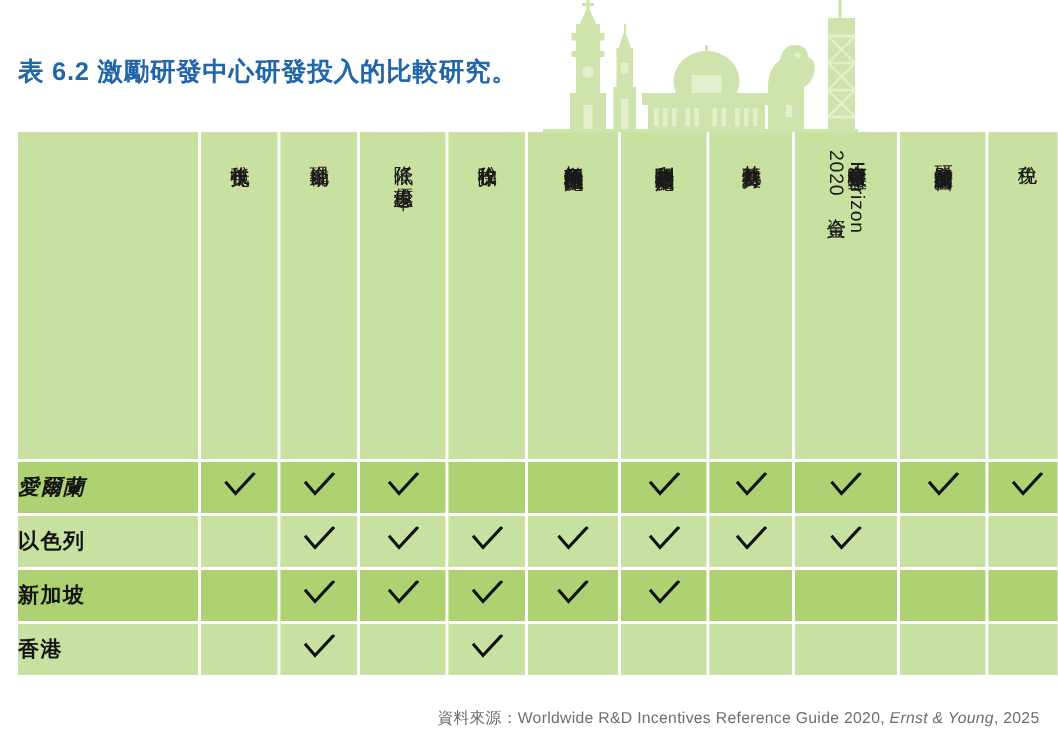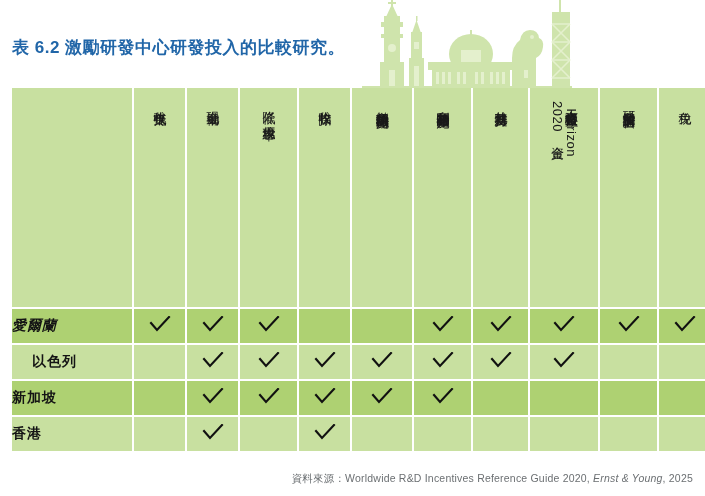--- a/index.html
+++ b/index.html
@@ -291,21 +291,21 @@
                 <path d="M2 7 L8 14 L20 1" stroke="#111111" stroke-width="2.1" fill="none" stroke-linecap="square" stroke-linejoin="miter"></path>
               </svg></span></td>
           <td style="width: 57px;"><span class="check"><svg width="22" height="16" viewBox="0 0 22 16" xmlns="http://www.w3.org/2000/svg">
                 <path d="M2 7 L8 14 L20 1" stroke="#111111" stroke-width="2.1" fill="none" stroke-linecap="square" stroke-linejoin="miter"></path>
               </svg></span></td>
           <td style="width: 51px;"><span class="check"><svg width="22" height="16" viewBox="0 0 22 16" xmlns="http://www.w3.org/2000/svg">
                 <path d="M2 7 L8 14 L20 1" stroke="#111111" stroke-width="2.1" fill="none" stroke-linecap="square" stroke-linejoin="miter"></path>
               </svg></span></td>
         </tr>
         <tr class="row-even">
-          <td class="row-label" style="width: 120px; padding-left: 20px;">以色列</td>
+          <td class="row-label" style="width: 120px;">以色列</td>
           <td style="width: 51px;"><span class="empty-mark"></span></td>
           <td style="width: 51px;"><span class="check"><svg width="22" height="16" viewBox="0 0 22 16" xmlns="http://www.w3.org/2000/svg">
                 <path d="M2 7 L8 14 L20 1" stroke="#111111" stroke-width="2.1" fill="none" stroke-linecap="square" stroke-linejoin="miter"></path>
               </svg></span></td>
           <td style="width: 57px;"><span class="check"><svg width="22" height="16" viewBox="0 0 22 16" xmlns="http://www.w3.org/2000/svg">
                 <path d="M2 7 L8 14 L20 1" stroke="#111111" stroke-width="2.1" fill="none" stroke-linecap="square" stroke-linejoin="miter"></path>
               </svg></span></td>
           <td style="width: 51px;"><span class="check"><svg width="22" height="16" viewBox="0 0 22 16" xmlns="http://www.w3.org/2000/svg">
                 <path d="M2 7 L8 14 L20 1" stroke="#111111" stroke-width="2.1" fill="none" stroke-linecap="square" stroke-linejoin="miter"></path>
               </svg></span></td>

